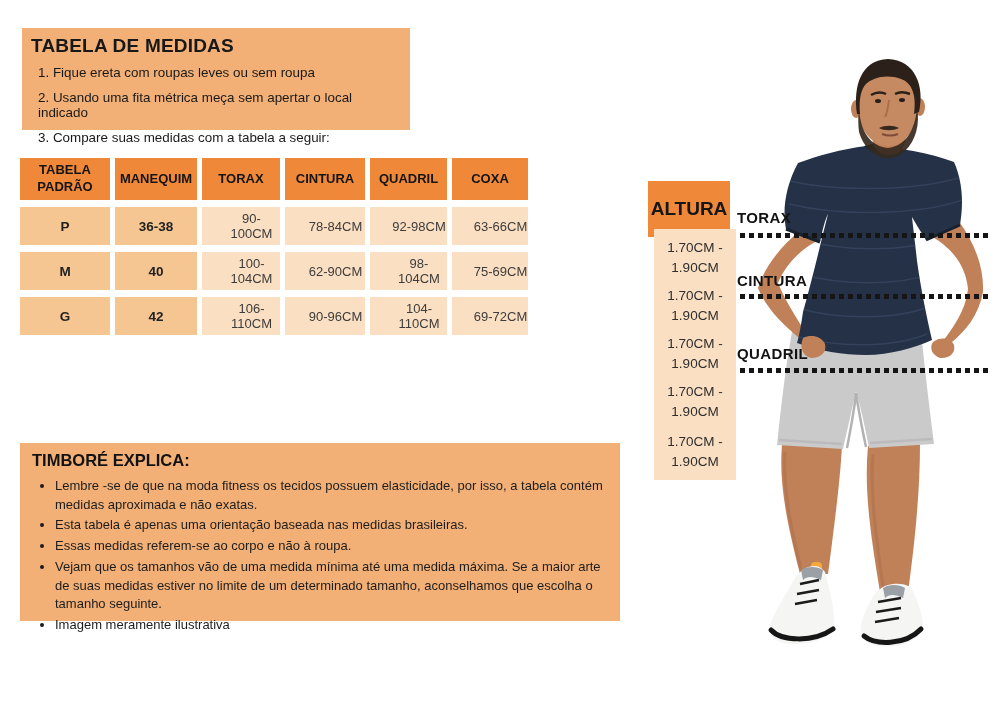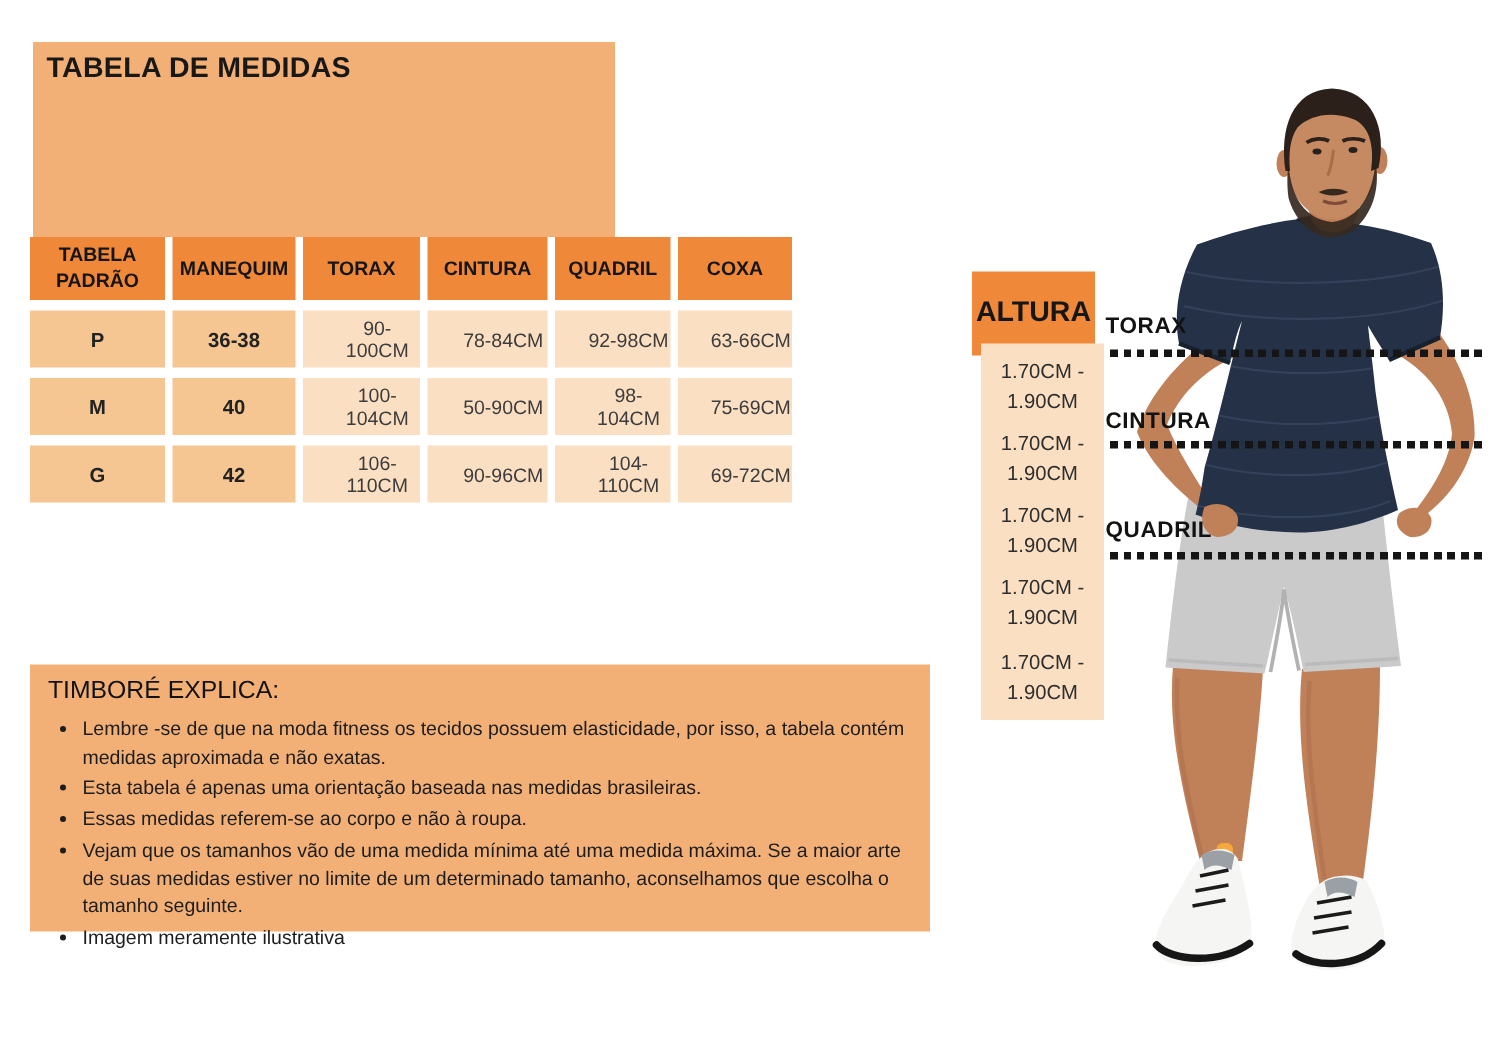--- a/index.html
+++ b/index.html
@@ -1,37 +1,37 @@
 <!DOCTYPE html>
 <html><head>
 <meta charset="utf-8">
 <style>
   html,body{margin:0;padding:0;background:#fff;}
   .stage{position:relative;width:1000px;height:707px;background:#ffffff;
          font-family:"Liberation Sans",sans-serif;color:#1c1c1c;overflow:hidden;}
 
   
-  .intro-box{position:absolute;left:22px;top:28px;width:388px;height:130px;
+  .intro-box{position:absolute;left:22px;top:28px;width:388px;height:102px;
              background:#F2B077;box-sizing:border-box;padding:7px 10px 0 9px;}
   .intro-box h1{margin:0;font-size:19px;font-weight:bold;letter-spacing:.2px;color:#181818;}
   .intro-box ol{margin:8px 0 0;padding:0 0 0 7px;list-style:decimal inside;font-size:13.4px;color:#191919;}
   .intro-box li{margin-bottom:10px;}
 
   
   .size-table{position:absolute;left:15px;top:151px;border-collapse:separate;border-spacing:5px 7px;}
   .size-table th,.size-table td{text-align:center;vertical-align:middle;padding:0;}
   .size-table th{background:#F0883A;font-size:13px;font-weight:bold;height:42px;color:#151515;line-height:1.3;}
   .size-table td{height:38px;font-size:13px;}
   .size-table td.c-size{background:#F5C592;font-weight:bold;font-size:13.5px;color:#222;}
   .size-table td.c-val{background:#FBDFC2;color:#3c3c3c;padding-left:21px;}
 
   
   .notes-box{position:absolute;left:20px;top:443px;width:600px;height:178px;
              background:#F2B077;box-sizing:border-box;padding:8px 8px 0 12px;}
-  .notes-box h2{margin:0 0 7px;font-size:16.5px;font-weight:normal;color:#121212;}
+  .notes-box h2{margin:0 0 7px;font-size:16.5px;font-weight:bold;color:#121212;}
   .notes-box ul{margin:0;padding-left:23px;font-size:13px;line-height:1.44;color:#1d1d1d;}
   .notes-box li{margin-bottom:2px;}
 
   
   .altura-header{position:absolute;left:648px;top:181px;width:82px;height:56px;background:#F0883A;
                  font-weight:bold;font-size:19px;color:#161616;
                  display:flex;align-items:center;justify-content:center;}
   .altura-box{position:absolute;left:654px;width:82px;height:57px;background:#FBDFC2;
               font-size:13.5px;line-height:1.45;color:#2e2e2e;text-align:center;
               display:flex;align-items:center;justify-content:center;
@@ -45,20 +45,25 @@
 
   .model{position:absolute;left:715px;top:52px;z-index:1;}
 </style>
 </head>
 <body>
 
 <div class="stage">
 
   <section class="intro-box">
     <h1>TABELA DE MEDIDAS</h1>
+    <ol>
+      <li>Fique ereta com roupas leves ou sem roupa</li>
+      <li>Usando uma fita métrica meça sem apertar o local indicado</li>
+      <li>Compare suas medidas com a tabela a seguir:</li>
+    </ol>
   </section>
 
   <table class="size-table">
     <colgroup>
       <col style="width:90px">
         <col style="width:82px">
         <col style="width:78px">
       <col style="width:80px">
         <col style="width:77px">
         <col style="width:76px">
@@ -79,21 +84,21 @@
         <td class="c-size">36-38</td>
         <td class="c-val">90-100CM</td>
         <td class="c-val">78-84CM</td>
         <td class="c-val">92-98CM</td>
         <td class="c-val">63-66CM</td>
       </tr>
       <tr>
         <td class="c-size">M</td>
         <td class="c-size">40</td>
         <td class="c-val">100-104CM</td>
-        <td class="c-val">50-90CM</td>
+        <td class="c-val">62-90CM</td>
         <td class="c-val">98-104CM</td>
         <td class="c-val">75-69CM</td>
       </tr>
       <tr>
         <td class="c-size">G</td>
         <td class="c-size">42</td>
         <td class="c-val">106-110CM</td>
         <td class="c-val">90-96CM</td>
         <td class="c-val">104-110CM</td>
         <td class="c-val">69-72CM</td>

